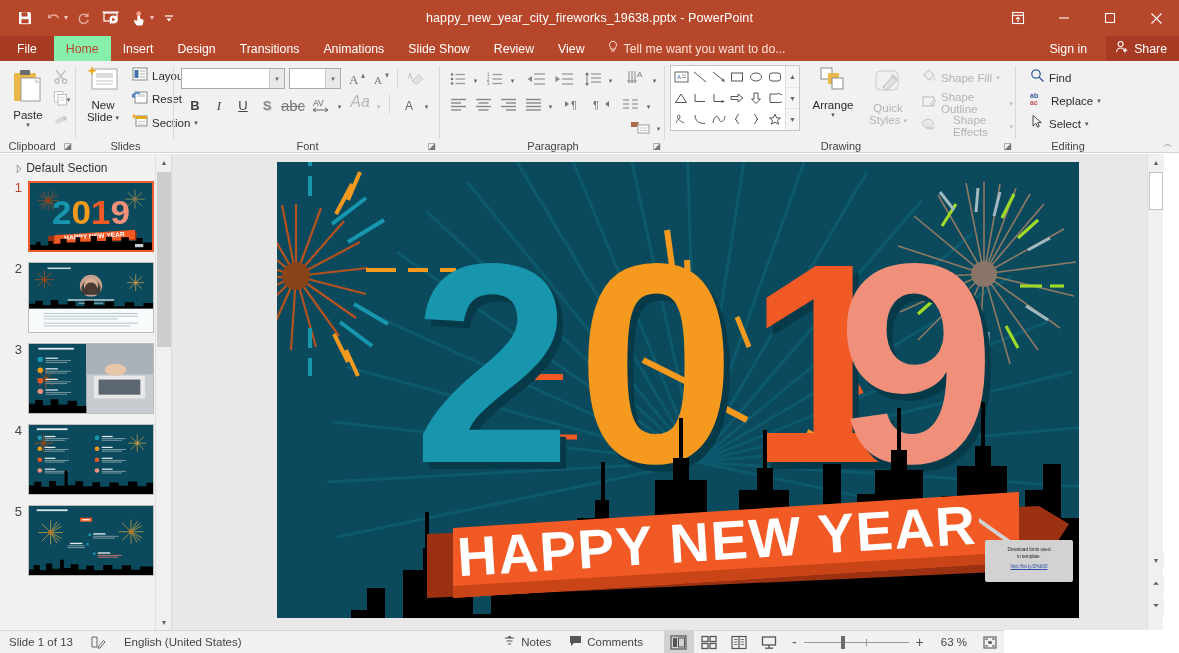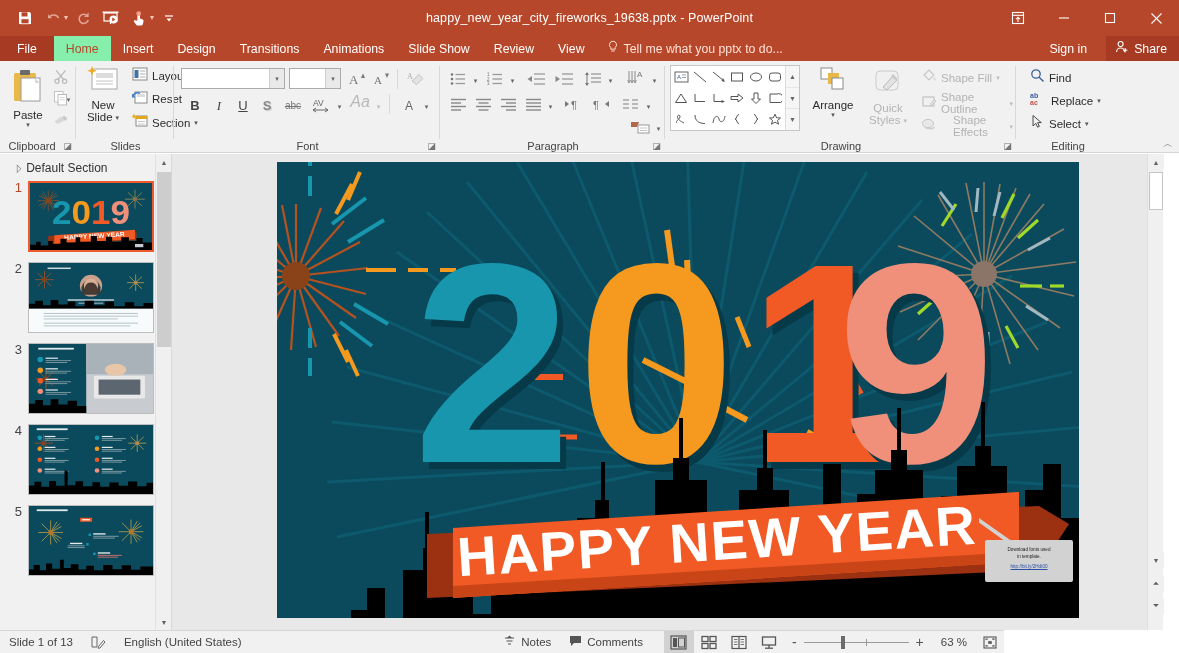--- a/index.html
+++ b/index.html
@@ -252,21 +252,21 @@
     <div class="tab">Slide Show</div>
     <div class="tab">Review</div>
     <div class="tab">View</div>
     <div class="tellme">
       <span class="bulb">
         <svg width="12" height="14" viewBox="0 0 12 14">
             <path d="M6 1.2 a3.6 3.6 0 0 1 2.2 6.4 l0 1.6 l-4.4 0 l0-1.6 A3.6 3.6 0 0 1 6 1.2 z" fill="none" stroke="#ffdfd6" stroke-width="1"></path>
             <line x1="4.3" y1="11" x2="7.7" y2="11" stroke="#ffdfd6" stroke-width="1"></line>
           </svg>
       </span>
-      <span>Tell me what you pptx to do...</span>
+      <span>Tell me want you want to do...</span>
     </div>
     <div class="signin">Sign in</div>
     <div class="share">
       <span>
         <svg width="14" height="14" viewBox="0 0 14 14">
             <circle cx="5.6" cy="4" r="2.5" fill="none" stroke="#fff" stroke-width="1.1"></circle>
             <path d="M1.6 12 a4 4 0 0 1 8 0" fill="none" stroke="#fff" stroke-width="1.1"></path>
             <line x1="10.2" y1="8" x2="10.2" y2="12.4" stroke="#fff" stroke-width="1.1"></line>
             <line x1="8" y1="10.2" x2="12.4" y2="10.2" stroke="#fff" stroke-width="1.1"></line>
           </svg>
@@ -414,21 +414,21 @@
       <div class="fbtn" style="position:absolute;left:32px;top:33px;">
           <i style="color:#444;font-size:13px;font-family:'Liberation Serif',serif;">I</i>
         </div>
       <div class="fbtn" style="position:absolute;left:56px;top:33px;">
           <u style="color:#444;font-size:13px;">U</u>
         </div>
       <div class="fbtn" style="position:absolute;left:80px;top:33px;">
           <b style="color:#888;font-size:13px;text-shadow:1px 1px 1px #ccc;">S</b>
         </div>
       <div class="fbtn" style="position:absolute;left:104px;top:33px;width:28px;">
-          <span style="color:#777;font-size:10px;text-decoration:line-through;">abc</span>
+          <span style="color:#777;font-size:15px;text-decoration:line-through;">abc</span>
         </div>
       <div class="fbtn" style="position:absolute;left:133px;top:33px;width:26px;">
         <svg width="22" height="18" viewBox="0 0 22 18">
             <text x="3" y="9" font-size="8.5" fill="#666">AV</text>
             <line x1="3" y1="13" x2="18" y2="13" stroke="#666" stroke-width="1"></line>
             <path d="M3 13 L6 11 M3 13 L6 15 M18 13 L15 11 M18 13 L15 15" stroke="#666" stroke-width="1" fill="none"></path>
           </svg>
       </div>
       <div class="pcar" style="position:absolute;left:159px;top:35px;">▾</div>
       <div class="fbtn dim" style="position:absolute;left:172px;top:29px;width:26px;font-size:16px;font-style:italic;">

